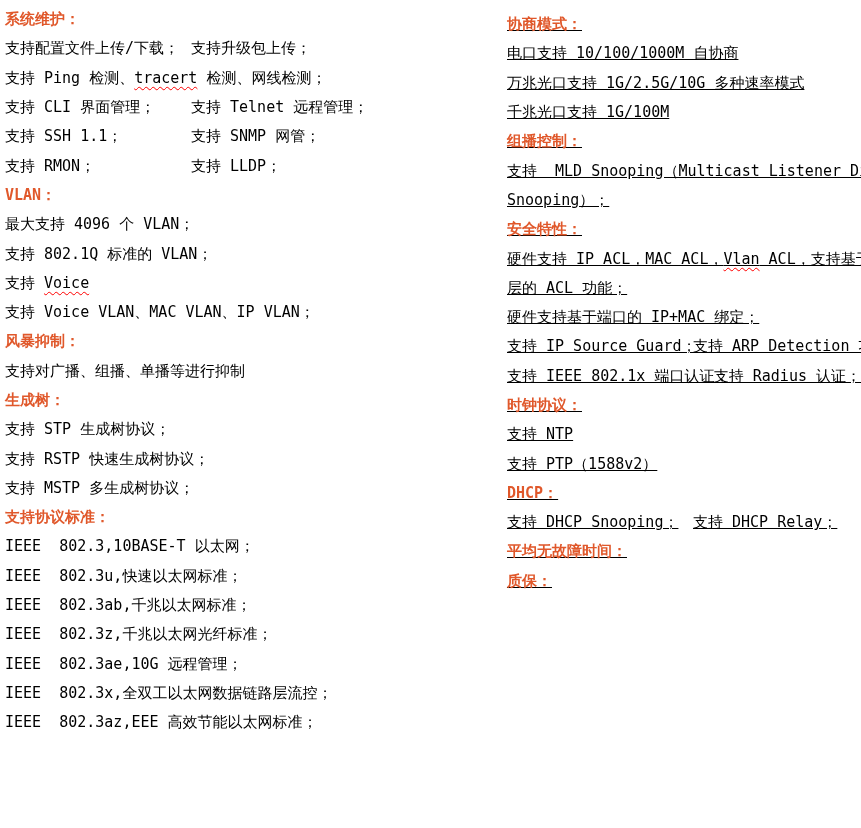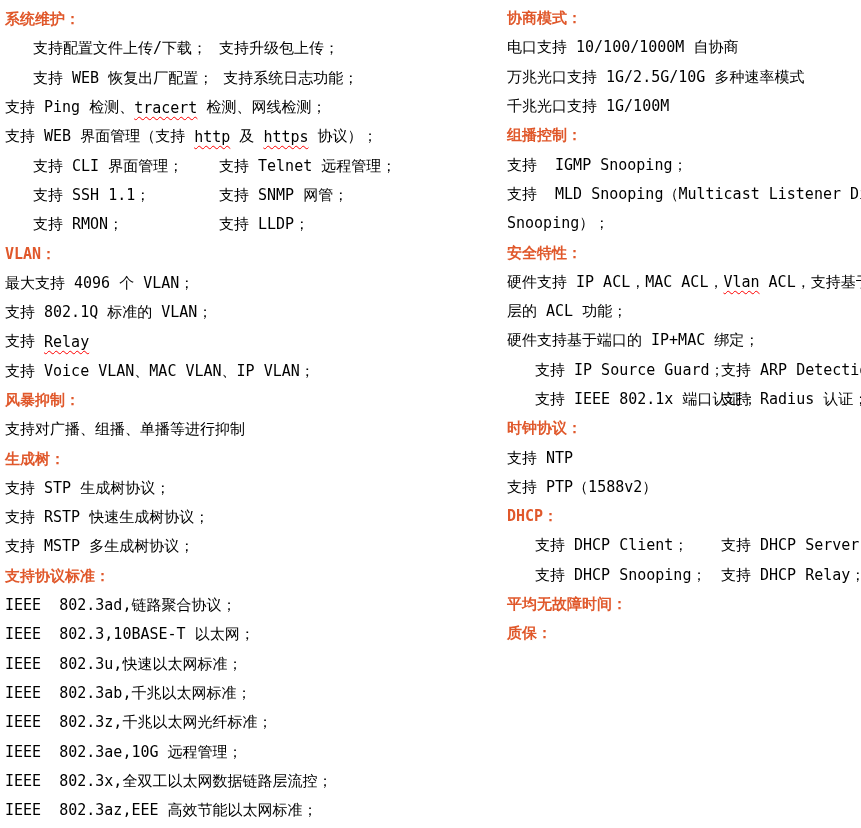--- a/index.html
+++ b/index.html
@@ -8,37 +8,36 @@
     width: 861px;
     height: 828px;
     overflow: hidden;
     background: var(--bg-color, #ffffff);
     font-family: "DejaVu Sans Mono", "DejaVu Sans", monospace;
     font-size: 15px;
     color: var(--body-color, #000000);
   }
   .col { position: absolute; top: 0; }
   .col-left  { left: 5px;   top: 5px;  width: 498px; }
-  .col-right { left: 507px; top: 4px; width: 354px; }
+  .col-right { left: 507px; top: 10px; width: 354px; text-decoration: underline; }
   .line {
     height: 29.3px;
     display: flex;
     align-items: center;
   }
   .line span { white-space: pre; }
   .heading {
     color: var(--heading-color, #e05a2b);
     font-weight: bold;
   }
   .seg1 {
     display: inline-block;
     min-width: 186px;
     padding-right: 10px;
     box-sizing: border-box;
-    margin-left: 28px;
   }
   .sq {
     text-decoration: underline;
     text-decoration-style: wavy;
     text-decoration-color: var(--squiggly-color, #ff0000);
     text-decoration-thickness: 1px;
     text-underline-offset: 3px;
   }
 </style>
 </head>
@@ -47,36 +46,25 @@
 <div class="page">
   <div class="col col-left" id="col-left">
       <div class="line heading">
         <span>系统维护：</span>
       </div>
       <div class="line">
         <span class="seg1">支持配置文件上传/下载；</span>
         <span>支持升级包上传；</span>
       </div>
       <div class="line">
-        <span class="seg1">支持 WEB 恢复出厂配置；</span>
-        <span>支持系统日志功能；</span>
-      </div>
-      <div class="line">
         <span>支持 Ping 检测、</span>
         <span class="sq">tracert</span>
         <span> 检测、网线检测；</span>
       </div>
       <div class="line">
-        <span>支持 WEB 界面管理（支持 </span>
-        <span class="sq">http</span>
-        <span> 及 </span>
-        <span class="sq">https</span>
-        <span> 协议）；</span>
-      </div>
-      <div class="line">
         <span class="seg1">支持 CLI 界面管理；</span>
         <span>支持 Telnet 远程管理；</span>
       </div>
       <div class="line">
         <span class="seg1">支持 SSH 1.1；</span>
         <span>支持 SNMP 网管；</span>
       </div>
       <div class="line">
         <span class="seg1">支持 RMON；</span>
         <span>支持 LLDP；</span>
@@ -85,21 +73,21 @@
         <span>VLAN：</span>
       </div>
       <div class="line">
         <span>最大支持 4096 个 VLAN；</span>
       </div>
       <div class="line">
         <span>支持 802.1Q 标准的 VLAN；</span>
       </div>
       <div class="line">
         <span>支持 </span>
-        <span class="sq">Relay</span>
+        <span class="sq">Voice</span>
       </div>
       <div class="line">
         <span>支持 Voice VLAN、MAC VLAN、IP VLAN；</span>
       </div>
       <div class="line heading">
         <span>风暴抑制：</span>
       </div>
       <div class="line">
         <span>支持对广播、组播、单播等进行抑制</span>
       </div>
@@ -110,23 +98,20 @@
         <span>支持 STP 生成树协议；</span>
       </div>
       <div class="line">
         <span>支持 RSTP 快速生成树协议；</span>
       </div>
       <div class="line">
         <span>支持 MSTP 多生成树协议；</span>
       </div>
       <div class="line heading">
         <span>支持协议标准：</span>
-      </div>
-      <div class="line">
-        <span>IEEE  802.3ad,链路聚合协议；</span>
       </div>
       <div class="line">
         <span>IEEE  802.3,10BASE-T 以太网；</span>
       </div>
       <div class="line">
         <span>IEEE  802.3u,快速以太网标准；</span>
       </div>
       <div class="line">
         <span>IEEE  802.3ab,千兆以太网标准；</span>
       </div>
@@ -151,23 +136,20 @@
         <span>电口支持 10/100/1000M 自协商</span>
       </div>
       <div class="line">
         <span>万兆光口支持 1G/2.5G/10G 多种速率模式</span>
       </div>
       <div class="line">
         <span>千兆光口支持 1G/100M</span>
       </div>
       <div class="line heading">
         <span>组播控制：</span>
-      </div>
-      <div class="line">
-        <span>支持  IGMP Snooping；</span>
       </div>
       <div class="line">
         <span>支持  MLD Snooping（Multicast Listener Discovery</span>
       </div>
       <div class="line">
         <span>Snooping）；</span>
       </div>
       <div class="line heading">
         <span>安全特性：</span>
       </div>
@@ -194,24 +176,20 @@
         <span>时钟协议：</span>
       </div>
       <div class="line">
         <span>支持 NTP</span>
       </div>
       <div class="line">
         <span>支持 PTP（1588v2）</span>
       </div>
       <div class="line heading">
         <span>DHCP：</span>
-      </div>
-      <div class="line">
-        <span class="seg1">支持 DHCP Client；</span>
-        <span>支持 DHCP Server；</span>
       </div>
       <div class="line">
         <span class="seg1">支持 DHCP Snooping；</span>
         <span>支持 DHCP Relay；</span>
       </div>
       <div class="line heading">
         <span>平均无故障时间：</span>
       </div>
       <div class="line heading">
         <span>质保：</span>

